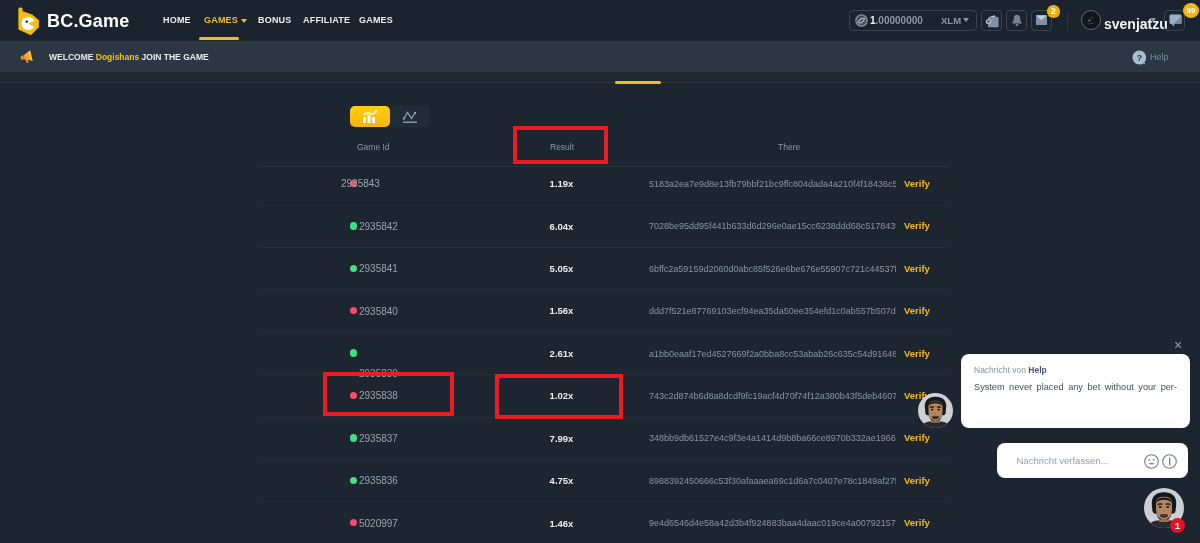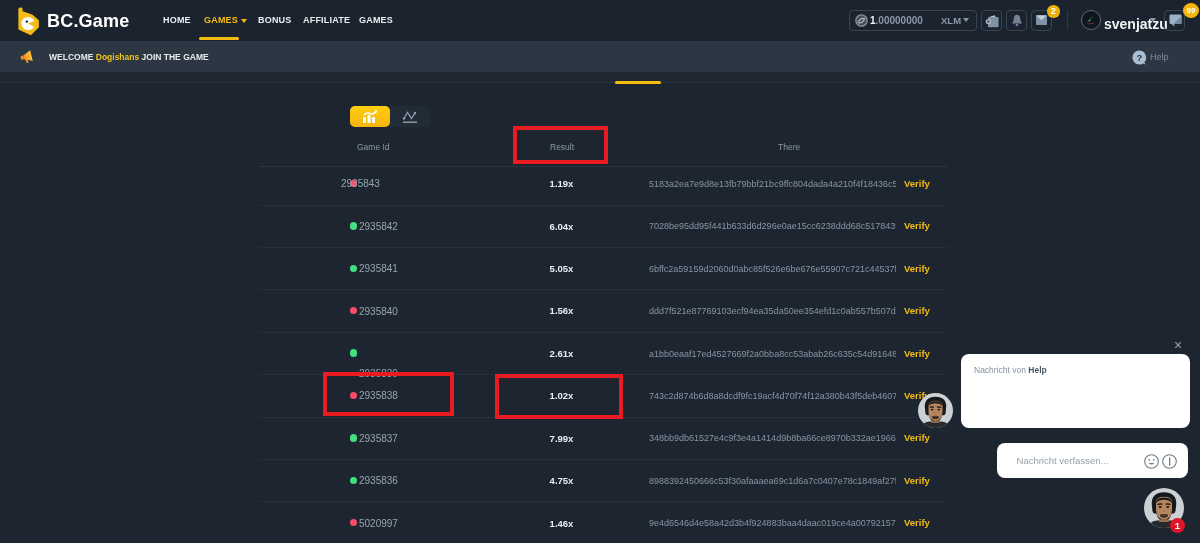--- a/index.html
+++ b/index.html
@@ -214,20 +214,21 @@
   </div>
 
   <div class="redbox" style="left:513px;top:126px;width:95px;height:38px"></div>
   <div class="redbox" style="left:323px;top:372px;width:131px;height:44px"></div>
   <div class="redbox" style="left:495px;top:374px;width:128px;height:45px"></div>
 
   <div class="abs" style="left:1174px;top:337px;font-size:14px;color:#9aa4ae">×</div>
   <div class="card" style="left:961px;top:354px;width:229px;height:74px"></div>
   <div class="abs" style="left:974px;top:365px;font-size:8.5px;color:#8792a0">Nachricht von <b style="color:#4a5668">Help</b></div>
   <div class="abs" style="left:974px;top:380.5px;width:203px;font-size:9.2px;color:#414d59;line-height:12.9px">
+    <div style="text-align:justify;text-align-last:justify">System never placed any bet without your per-</div>
   </div>
 
   <div class="card" style="left:997px;top:443px;width:191px;height:35px"></div>
   <div class="abs" style="left:1016.5px;top:455px;font-size:9.5px;color:#949ea8">Nachricht verfassen...</div>
   <svg class="abs" style="left:1144px;top:453.5px" width="15" height="15" viewBox="0 0 15 15">
     <circle cx="7.5" cy="7.5" r="6.8" fill="none" stroke="#717c87" stroke-width="1.1"></circle>
     <circle cx="5.2" cy="5.8" r="0.9" fill="#717c87"></circle>
     <circle cx="9.8" cy="5.8" r="0.9" fill="#717c87"></circle>
     <path d="M4.5 9 Q7.5 12 10.5 9 Z" fill="#717c87"></path>
   </svg>

